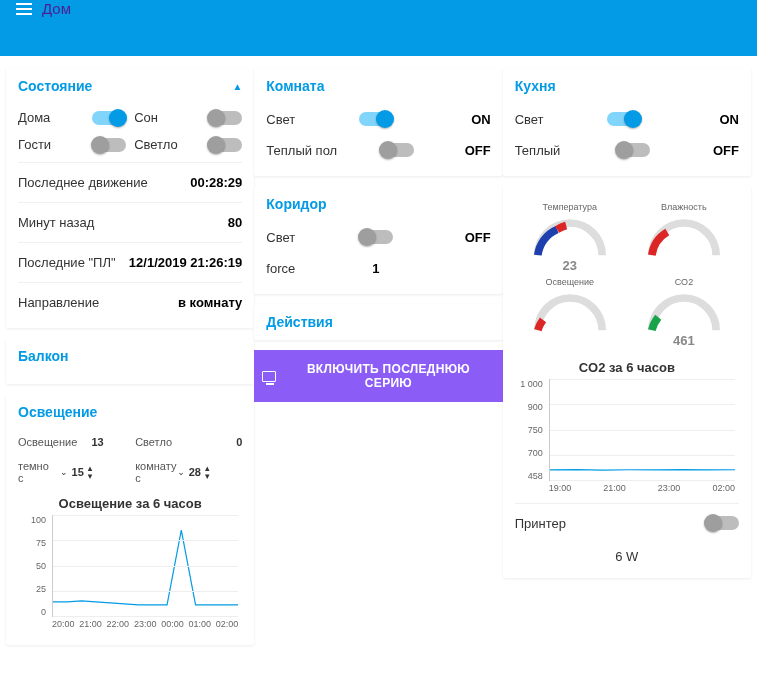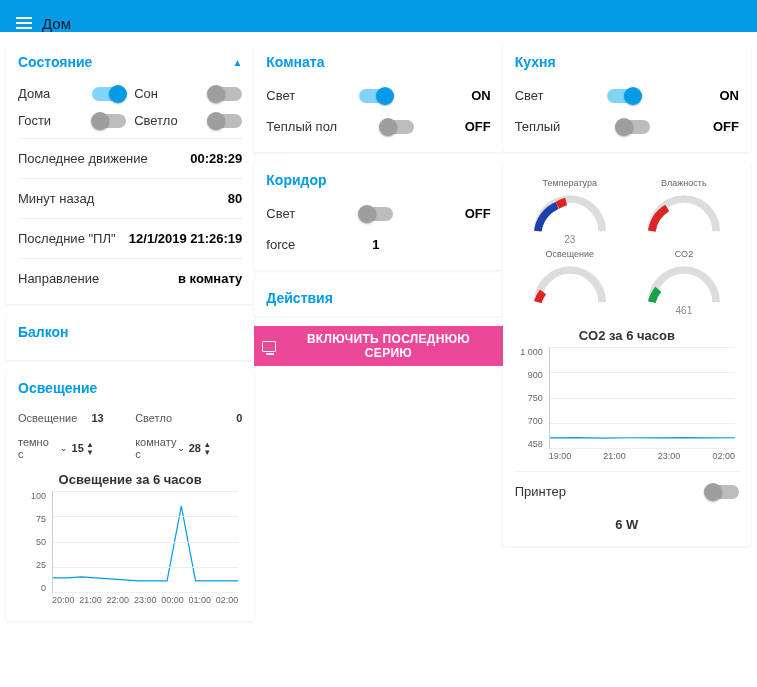--- a/index.html
+++ b/index.html
@@ -1,71 +1,71 @@
 <!DOCTYPE html>
 <html><head>
 <meta charset="utf-8">
 <style>
   * { box-sizing: border-box; margin: 0; padding: 0; }
   body { font-family: "Segoe UI", Arial, sans-serif; font-size: 13px; color: #333; background: #fff; }
   
   
-  .topbar { background: #039be5; color: #0f172a; height: 32px; display: flex; align-items: flex-end; padding: 0 16px; }
+  .topbar { background: #039be5; color: #4c1d95; height: 56px; display: flex; align-items: flex-start; padding: 0 16px; }
   .menu-icon { margin-right: 10px; cursor: pointer; }
   .menu-icon span { display: block; width: 16px; height: 2px; background: #fff; margin: 3px 0; }
   .app-title { font-size: 15px; }
 
   .columns { display: flex; gap: 0px; padding: 12px 6px; }
   .col { flex: 1; display: flex; flex-direction: column; gap: 10px; min-width: 0; }
 
   .card { background: #fff; border: 0; box-shadow: 0 1px 3px rgba(0,0,0,0.08); border-radius: 2px; padding: 10px 12px; }
   .card-title { color: #039be5; font-weight: 600; font-size: 14px; margin-bottom: 10px; display: flex; justify-content: space-between; align-items: center; }
   .collapse-icon { color: #039be5; font-size: 10px; }
 
-  .row { display: flex; align-items: flex-end; justify-content: space-between; padding: 8px 0; font-size: 13px; gap: 8px; }
+  .row { display: flex; align-items: flex-start; justify-content: space-between; padding: 8px 0; font-size: 13px; gap: 8px; }
   .row-label { color: #333; }
   .row-value { font-weight: 700; color: #000; }
 
   
   .toggle { position: relative; width: 34px; height: 14px; background: #bdbdbd; border-radius: 10px; cursor: pointer; }
   .toggle::after { content:""; position:absolute; width:18px; height:18px; background:#9e9e9e; border-radius:50%; top:-2px; left:-1px; box-shadow:0 1px 2px rgba(0,0,0,0.3); }
   .toggle.on { background:#81d4fa; }
   .toggle.on::after { background:#039be5; left:17px; }
 
   .two-toggles { display:flex; padding:6px 0; }
   .two-toggles .cell { display:flex; align-items:center; justify-content:space-between; flex:1; gap:4px; }
   .two-toggles .cell:first-child { margin-right: 8px; }
 
   .divider { border-top:1px solid #f0f0f0; margin:4px 0; }
 
   
-  .action-btn { width:100%; background:#ec4899; color:#fff; border:none; padding:6px 8px; font-size:12px; font-weight:600; letter-spacing:0.3px; cursor:pointer; display:flex; align-items:center; justify-content:center; gap:6px; }
+  .action-btn { width:100%; background:#8b5cf6; color:#fff; border:none; padding:12px 8px; font-size:12px; font-weight:600; letter-spacing:0.3px; cursor:pointer; display:flex; align-items:center; justify-content:center; gap:6px; }
   .tv-icon { width:14px; height:11px; border:1.5px solid #fff; border-radius:1px; position:relative; display:inline-block; }
   .tv-icon::after { content:""; position:absolute; bottom:-4px; left:3px; width:8px; height:2px; background:#fff; }
 
   
   .gauges { display:flex; flex-wrap:wrap; gap:4px; justify-content:space-around; padding:6px 0; }
   .gauge { width:90px; text-align:center; }
   .gauge-label { font-size:9px; color:#666; margin-bottom:2px; }
-  .gauge-val { font-size:10px; color:#888; margin-top:-4px; }
+  .gauge-val { font-size:13px; color:#888; margin-top:-4px;font-weight:bold; }
 
   
   .chart-title { text-align:center; font-size:13px; font-weight:700; margin:6px 0 4px; }
   .chart { position:relative; height:120px; }
   .y-axis { position:absolute; left:0; top:0; bottom:18px; width:32px; display:flex; flex-direction:column; justify-content:space-between; font-size:9px; color:#666; text-align:right; padding-right:4px; }
   .plot { position:absolute; left:34px; right:4px; top:0; bottom:18px; border-left:1px solid #ccc; border-bottom:1px solid #ccc; }
   .x-axis { position:absolute; left:34px; right:4px; bottom:0; height:16px; display:flex; justify-content:space-between; font-size:9px; color:#666; }
   .gridline { position:absolute; left:0; right:0; border-top:1px solid #eee; }
   .arrows { display:flex; flex-direction:column; font-size:9px; line-height:8px; color:#333; cursor:pointer; }
   .light-pair { display:flex; gap:10px; padding:6px 0; }
   .light-ctrl { flex:1; display:flex; align-items:center; gap:4px; font-size:11px; }
   .light-ctrl .lbl2 { color:#555; width:38px; }
   .dropdown-caret { font-size:9px; color:#333; cursor:pointer; }
 
-  .power-row { text-align:center; padding:10px 0 4px; font-weight:700; font-size:13px; }
+  .power-row { text-align:center; padding:10px 0 4px; font-weight:400; font-size:13px; }
 
 </style>
 </head>
 <body>
 
 <div class="topbar">
   <div class="menu-icon">
       <span></span>
       <span></span>
       <span></span>

